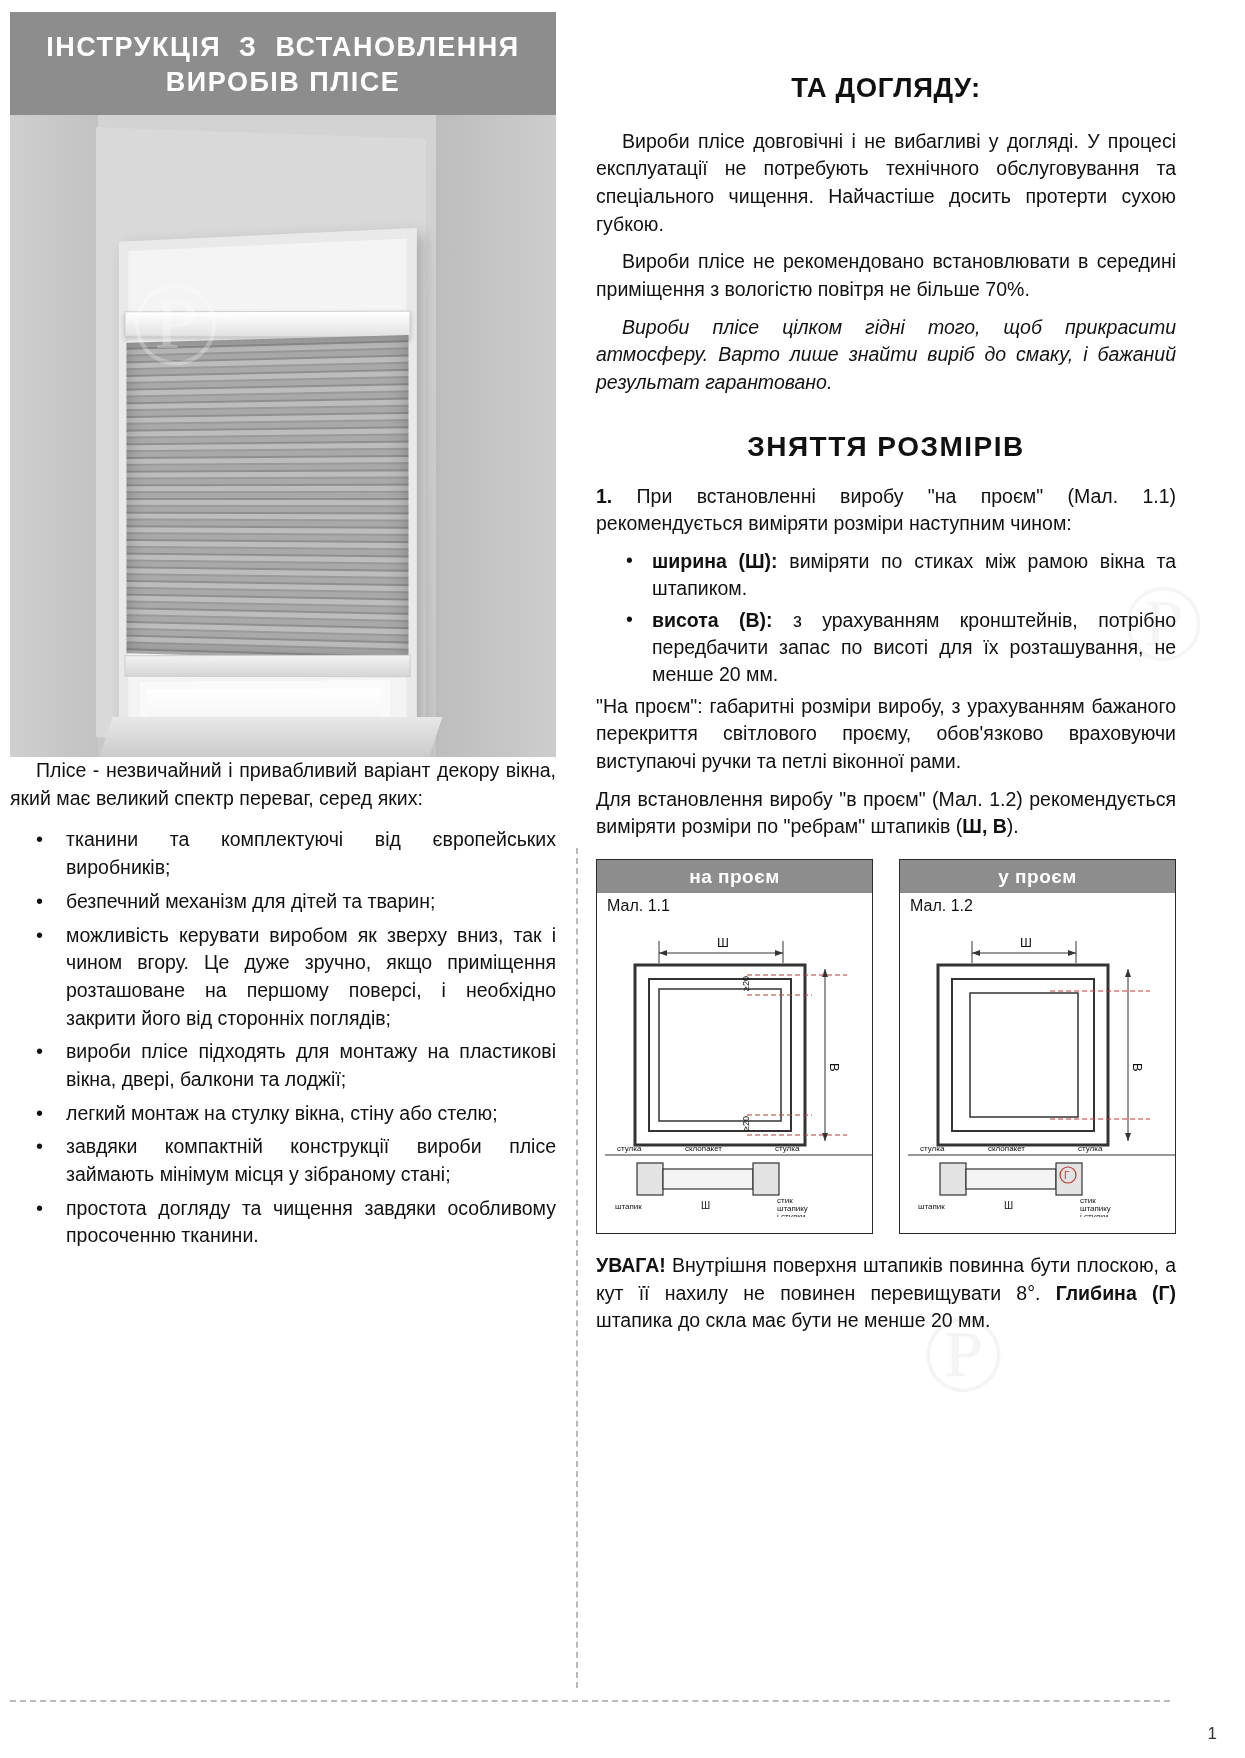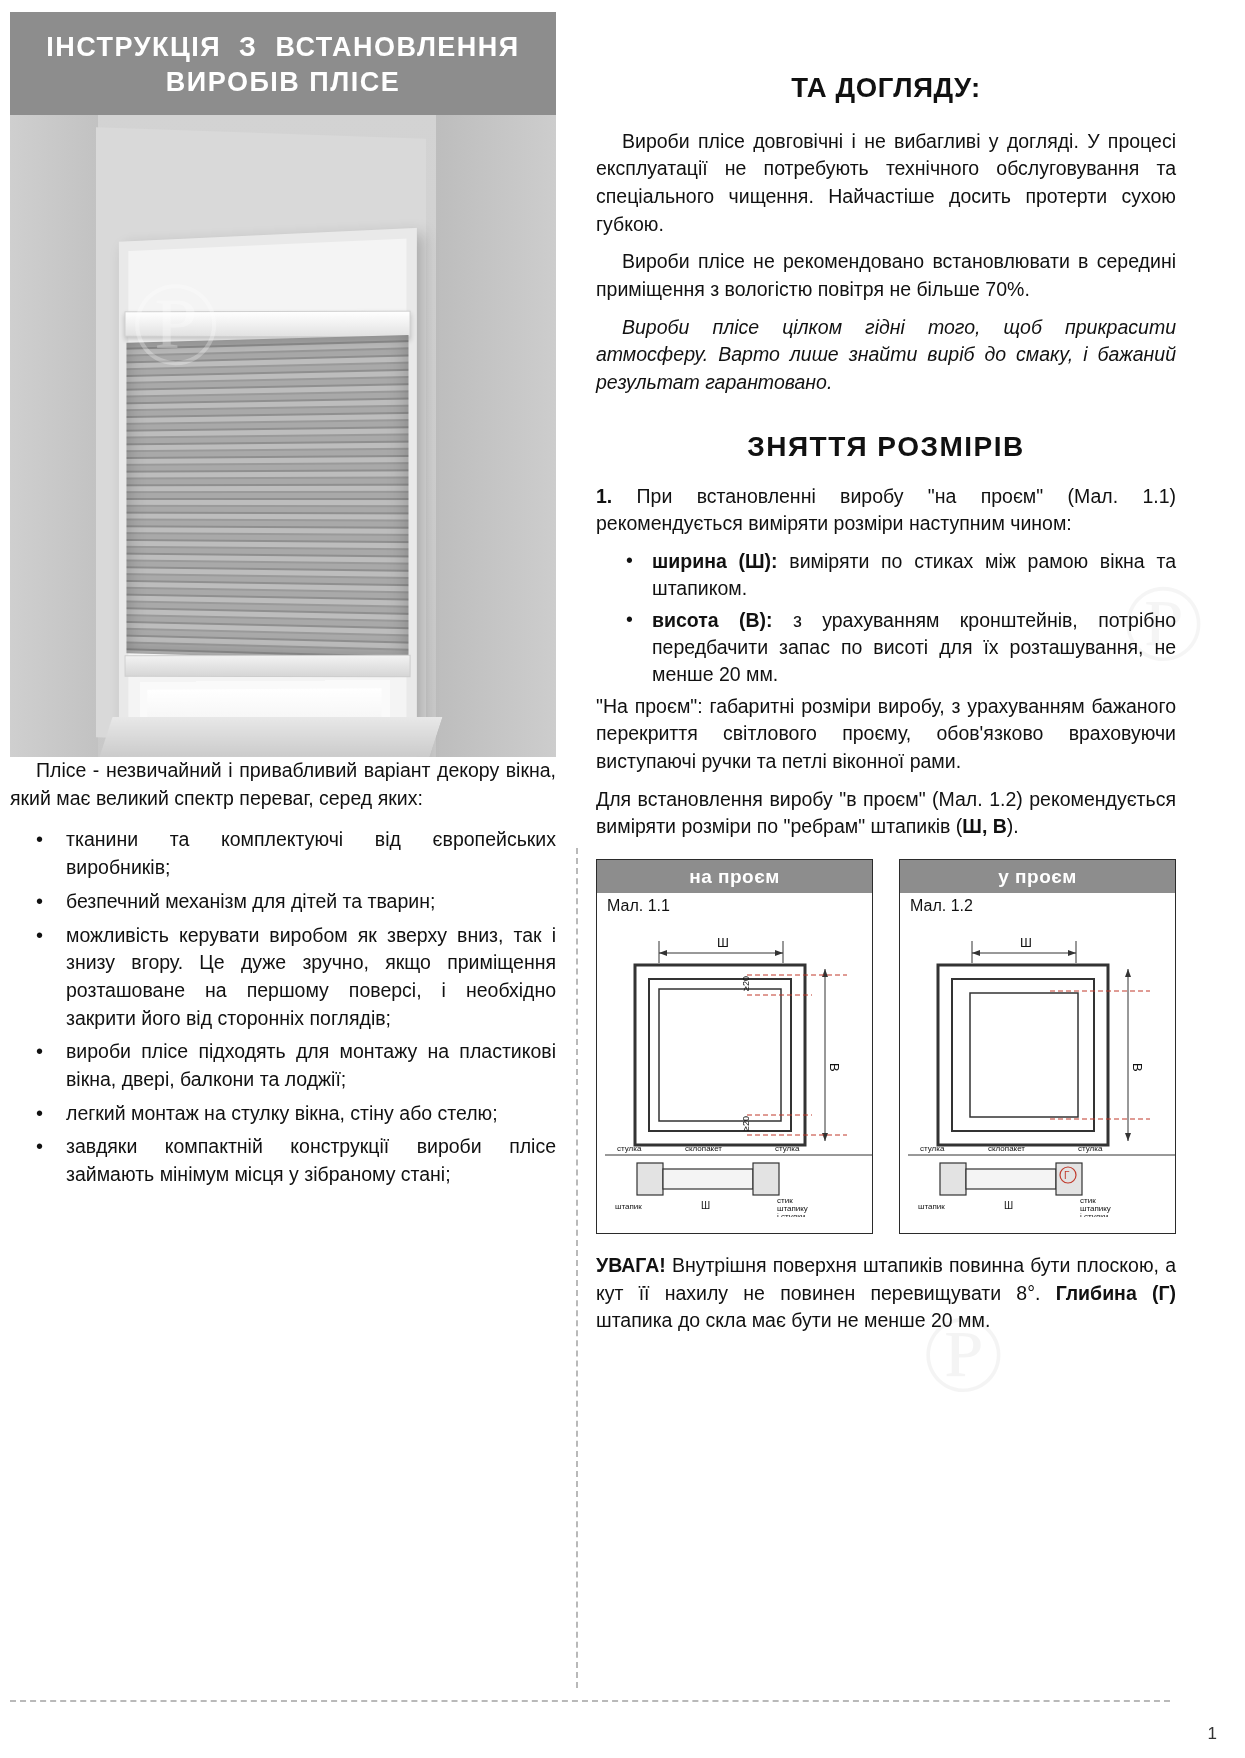--- a/index.html
+++ b/index.html
@@ -267,24 +267,25 @@
       <div class="sill"></div>
       <div class="watermark wm-photo">℗</div>
     </div>
 
 
     <p class="body indent">Плісе - незвичайний і привабливий варіант декору вікна, який має великий спектр переваг, серед яких:</p>
 
     <ul class="bullets">
       <li>тканини та комплектуючі від європейських виробників;</li>
       <li>безпечний механізм для дітей та тварин;</li>
-      <li>можливість керувати виробом як зверху вниз, так і знизу вгору. Це дуже зручно, якщо приміщення розташоване на першому поверсі, і необхідно закрити його від сторонніх поглядів;</li>
+      <li>можливість керувати виробом як зверху вниз, так і чином вгору. Це дуже зручно, якщо приміщення розташоване на першому поверсі, і необхідно закрити його від сторонніх поглядів;</li>
       <li>вироби плісе підходять для монтажу на пластикові вікна, двері, балкони та лоджії;</li>
       <li>легкий монтаж на стулку вікна, стіну або стелю;</li>
       <li>завдяки компактній конструкції вироби плісе займають мінімум місця у зібраному стані;</li>
+      <li>простота догляду та чищення завдяки особливому просоченню тканини.</li>
     </ul>
   </div>
 
   <div class="col-right">
 
     <h1 class="title">
       <br>
       <span>ТА ДОГЛЯДУ:</span>
     </h1>
 

